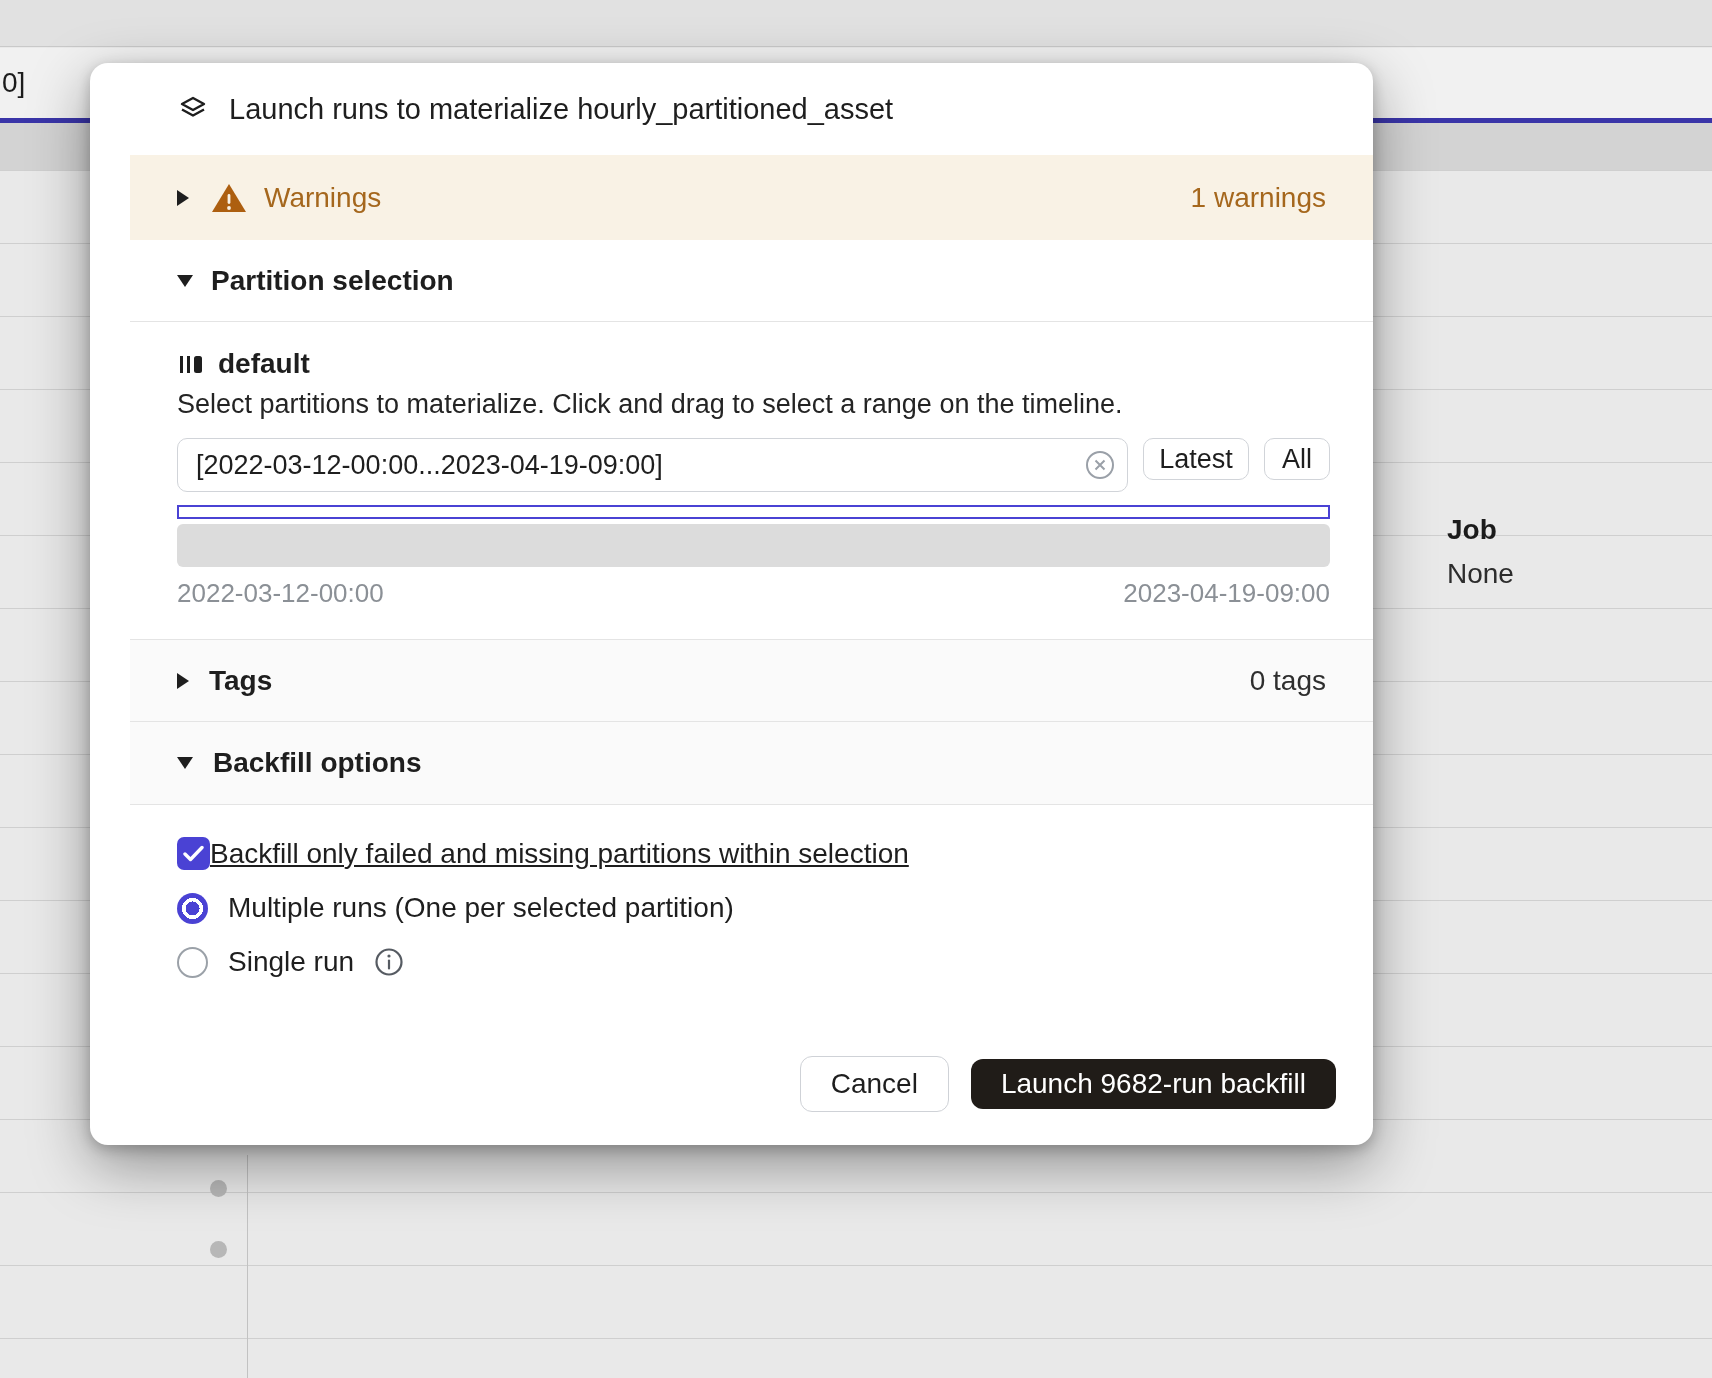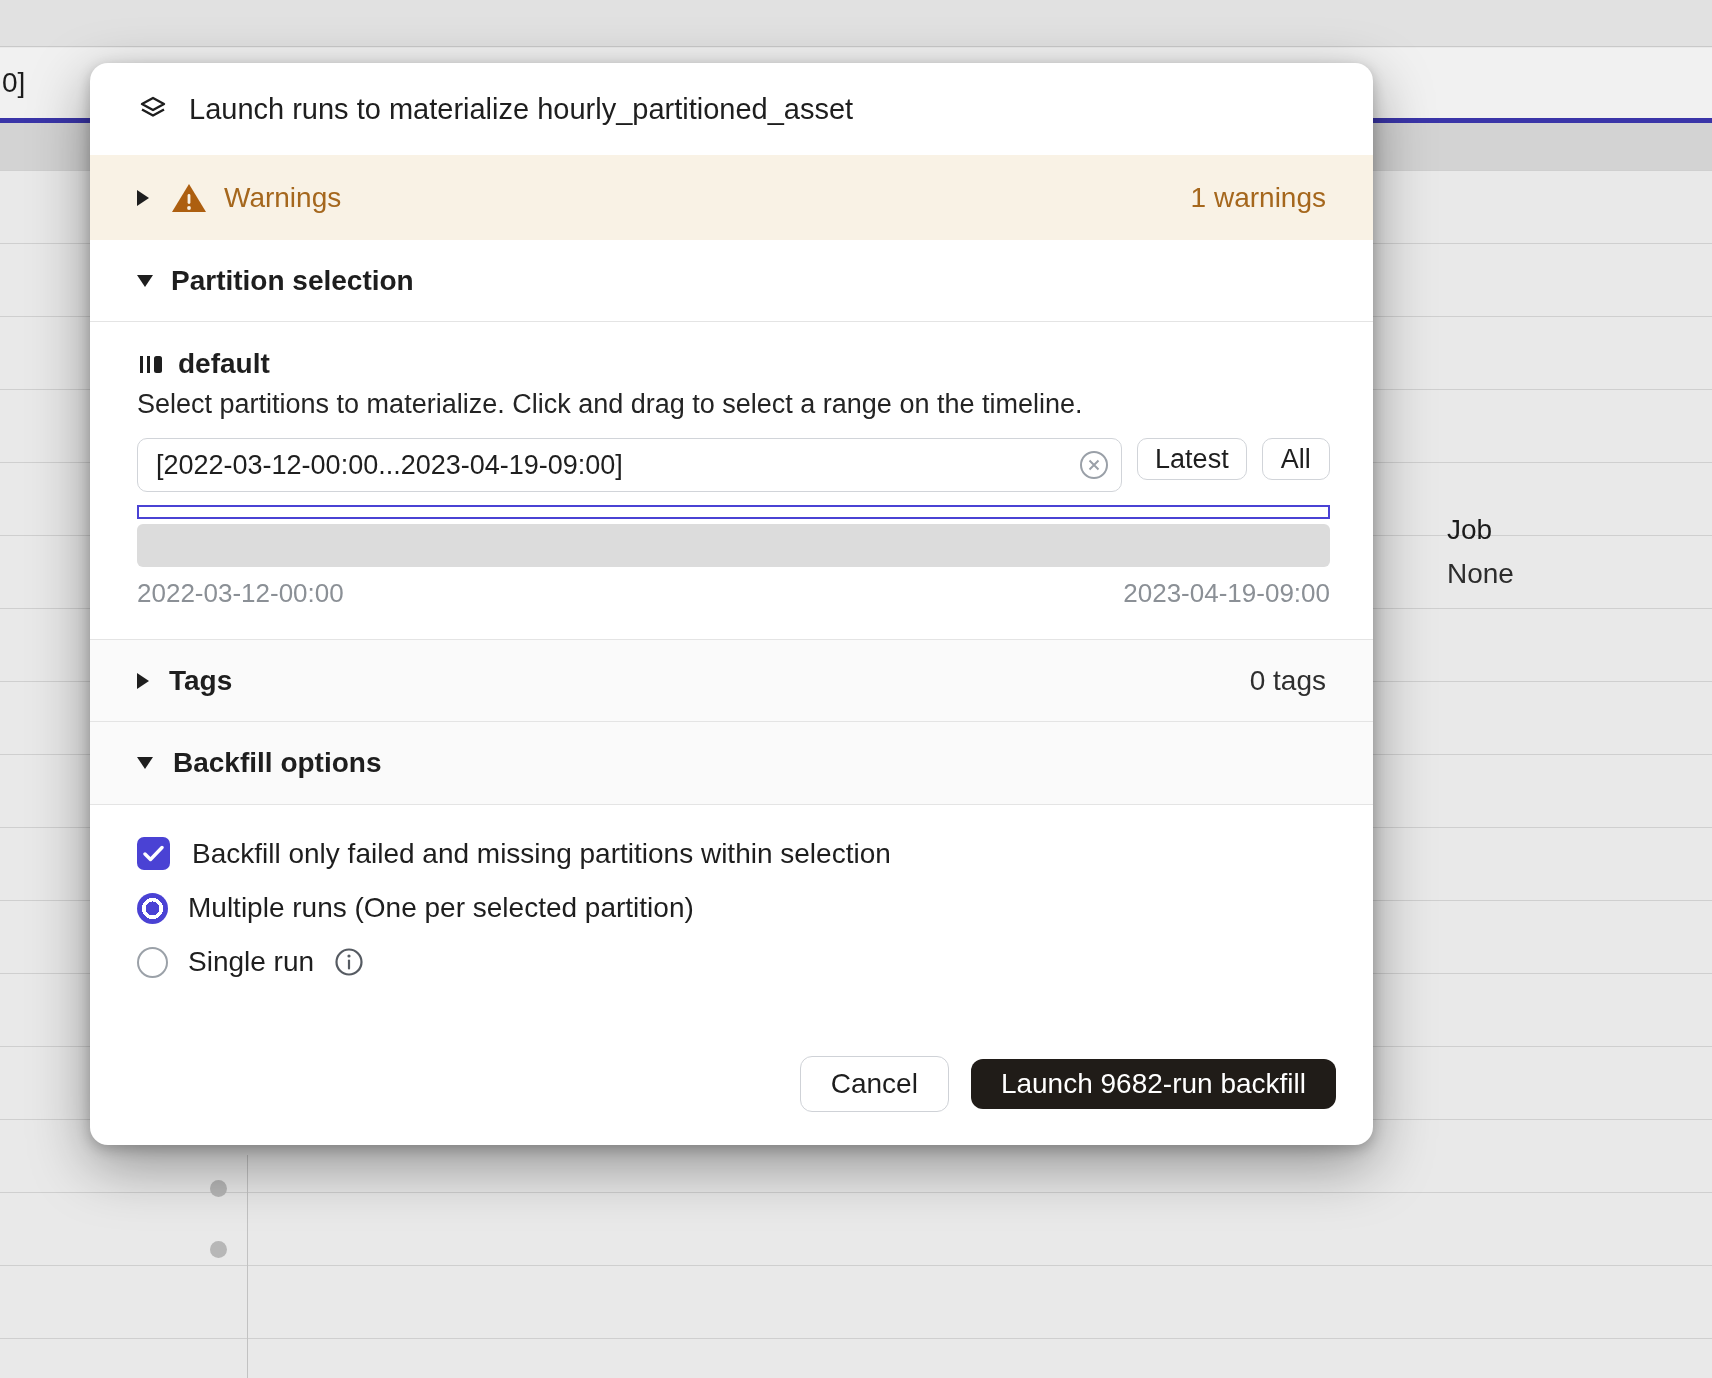--- a/index.html
+++ b/index.html
@@ -12,33 +12,33 @@
   
   .bg-rows {
     position:absolute; left:0; top:170px; right:0; bottom:0;
     background:repeating-linear-gradient(to bottom, #cfcfcf 0 1px, #e9e9e9 1px 73px);
   }
   .bg-topband { position:absolute; left:0; top:0; width:100%; height:47px; background:#e1e1e1; border-bottom:1px solid #c9c9c9; }
   .bg-inputrow { position:absolute; left:0; top:48px; width:100%; height:70px; background:#f1f1f1;
     font-size:28px; color:#1c1c1c; display:flex; align-items:center; padding-left:2px; }
   .bg-blurple { position:absolute; left:0; top:118px; width:100%; height:5px; background:#3a35a8; }
   .bg-band3 { position:absolute; left:0; top:123px; width:100%; height:47px; background:#d3d3d3; }
-  .bg-job-label { position:absolute; left:1447px; top:514px; font-size:28px; font-weight:normal; color:#1b1b1b; }
+  .bg-job-label { position:absolute; left:1447px; top:514px; font-size:28px; font-weight:bold; color:#1b1b1b; }
   .bg-job-value { position:absolute; left:1447px; top:558px; font-size:28px; color:#2d2d2d; }
   .bg-vline { position:absolute; left:247px; top:1155px; bottom:0; width:1px; background:#c2c2c2; }
   .bg-dot { position:absolute; width:17px; height:17px; border-radius:50%; background:#b7b7b7; }
   .bg-dot.d1 { left:210px; top:1180px; }
   .bg-dot.d2 { left:210px; top:1241px; }
 
   
   .modal {
     position:absolute; left:90px; top:63px; width:1283px; height:1082px;
     background:#ffffff; border-radius:18px; overflow:hidden;
     box-shadow:0 20px 60px rgba(0,0,0,.38), 0 4px 14px rgba(0,0,0,.22);
-    display:flex; flex-direction:column;
+    display:flex; flex-direction:column;padding-left:40px;
   }
   .modal-header { flex:0 0 92px; display:flex; align-items:center; gap:20px; padding:0 47px; }
   .modal-title { font-size:29px; font-weight:500; color:#1e1e1e; }
 
   .warnings-row { flex:0 0 85px; background:#f9f2e5; display:flex; align-items:center; padding:0 47px; cursor:pointer; }
   .warn-text { font-size:28px; font-weight:500; color:#a5671d; margin-left:17px; }
   .warn-count { margin-left:auto; font-size:28px; color:#a5671d; }
 
   .chev-right { width:0; height:0; border-left:12px solid #1e1e1e; border-top:8px solid transparent; border-bottom:8px solid transparent; flex:0 0 auto; }
   .chev-down  { width:0; height:0; border-top:12px solid #1e1e1e; border-left:8px solid transparent; border-right:8px solid transparent; flex:0 0 auto; }
@@ -70,21 +70,21 @@
   .timeline-bar { margin-top:5px; height:43px; background:#dcdcdc; border-radius:6px; }
   .timeline-labels { display:flex; justify-content:space-between; margin-top:11px; font-size:26px; color:#8b9096; padding-bottom:30px; }
 
   .collapse-row { flex:0 0 83px; display:flex; align-items:center; padding:0 47px; background:#fafafa; cursor:pointer; }
   .collapse-row.tags { border-top:1px solid #e4e4e4; border-bottom:1px solid #e4e4e4; }
   .collapse-row.backfill { border-bottom:1px solid #e4e4e4; }
   .collapse-row .chev-right, .collapse-row .chev-down { margin-right:20px; }
   .collapse-count { margin-left:auto; font-size:28px; color:#2e2e2e; }
 
   .backfill-content { padding:32px 47px 0; }
-  .checkbox-row { display:flex; align-items:center; gap:22px; cursor:pointer; }
+  .checkbox-row { display:flex; align-items:center; cursor:pointer;text-decoration:underline; }
   .checkbox { width:33px; height:33px; border-radius:7px; background:#4a42d4; display:flex; align-items:center; justify-content:center; flex:0 0 auto; }
   .checkbox-label { font-size:28px; color:#1e1e1e; }
   .launch-as { margin-top:38px; font-size:28px; font-weight:bold; }
   .radio-row { display:flex; align-items:center; gap:20px; margin-top:22px; cursor:pointer; }
   .radio { width:31px; height:31px; border-radius:50%; border:2.5px solid #9ba1a8; background:#fff; flex:0 0 auto; }
   .radio.checked { border:none; background:radial-gradient(circle at 50% 50%, #4a42d4 0 7px, #ffffff 7px 10.5px, #4a42d4 10.5px); }
   .radio-label { font-size:28px; color:#1e1e1e; }
   .info-btn { background:none; border:none; padding:0; margin-left:0px; cursor:pointer; height:30px; }
 
   .modal-footer { margin-top:auto; display:flex; justify-content:flex-end; align-items:center; gap:22px; padding:0 37px 33px 0; }

